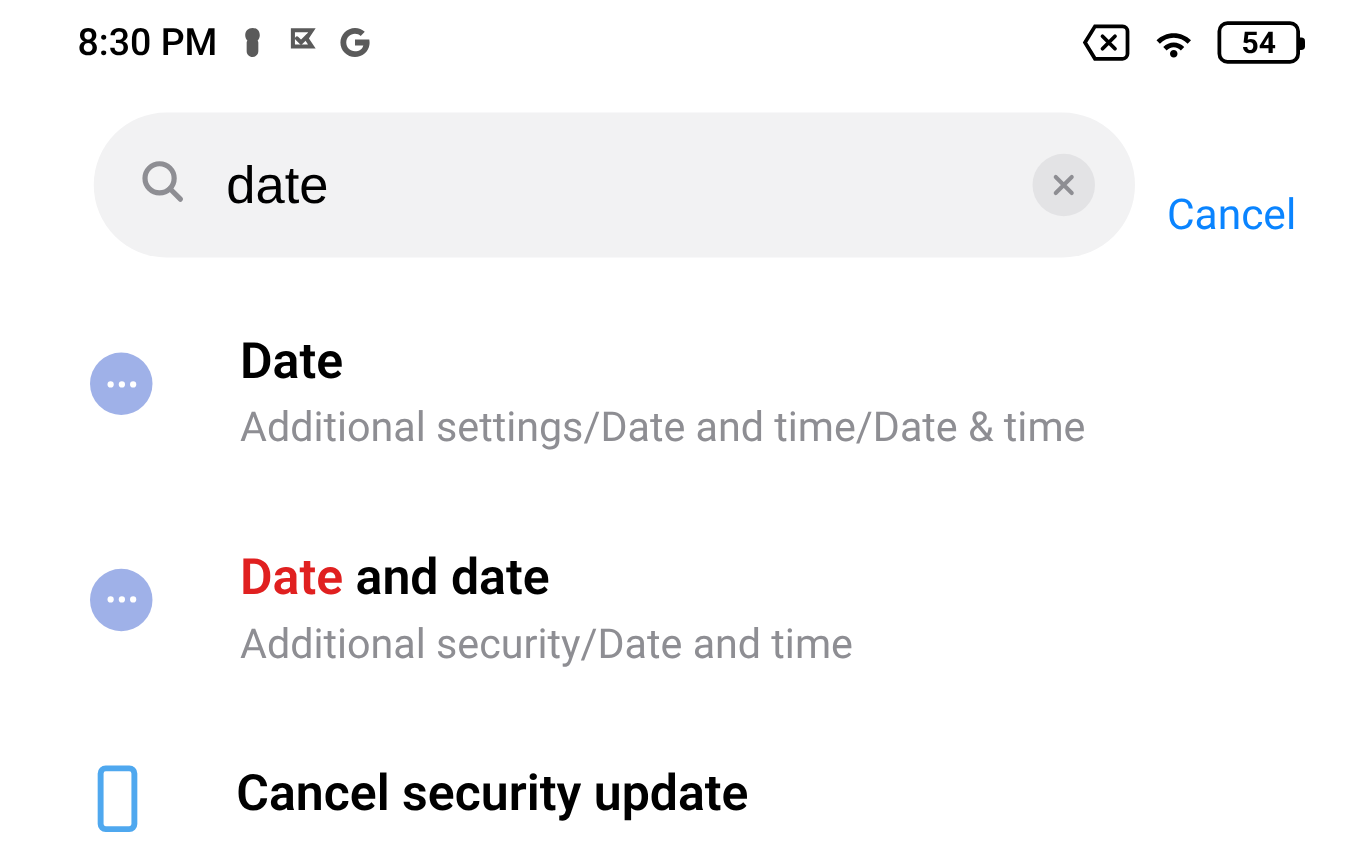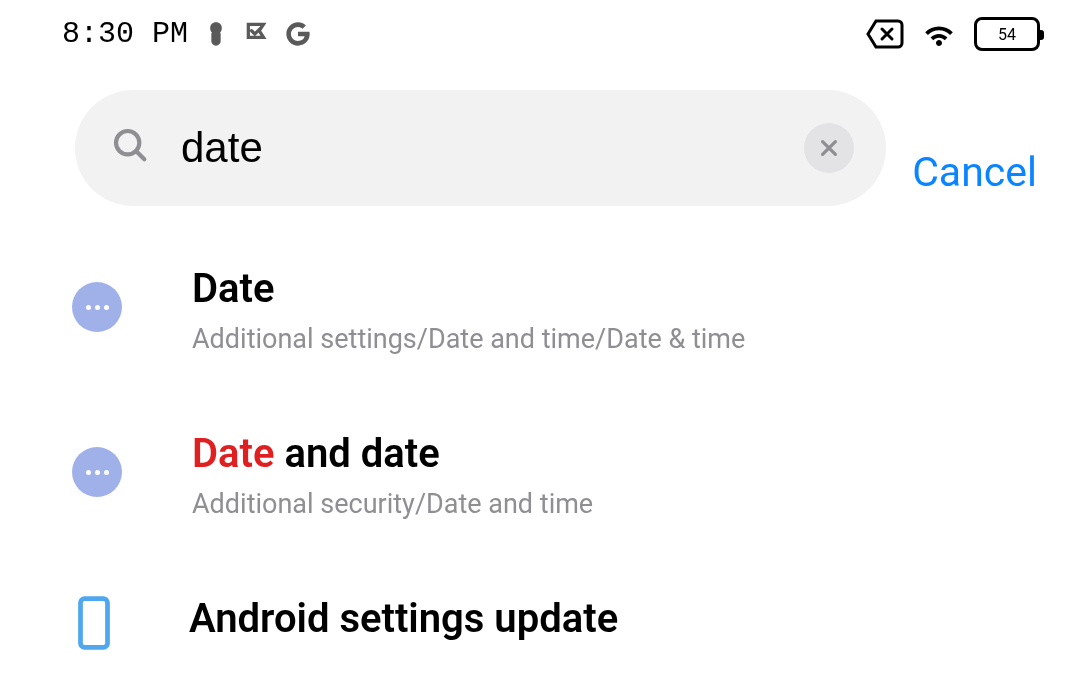--- a/index.html
+++ b/index.html
@@ -18,21 +18,20 @@
       display: flex;
       justify-content: space-between;
       align-items: center;
       padding: 18px 40px 10px 62px;
       height: 60px;
     }
     .status-left {
       display: flex;
       align-items: center;
       gap: 14px;
-      font-family: Liberation Mono, monospace;
     }
     .status-time {
       font-size: 30px;
       font-weight: 500;
       color: #000;
     }
     .status-icon {
       color: #5a5a5a;
       display: inline-flex;
     }
@@ -42,22 +41,22 @@
       gap: 16px;
     }
     .battery-box {
       border: 3px solid #000;
       border-radius: 8px;
       width: 66px;
       height: 34px;
       display: flex;
       align-items: center;
       justify-content: center;
-      font-size: 16px;
-      font-weight: 400;
+      font-size: 24px;
+      font-weight: 700;
       position: relative;
     }
     .battery-box::after {
       content: '';
       position: absolute;
       right: -7px;
       top: 10px;
       width: 4px;
       height: 10px;
       background: #000;
@@ -100,21 +99,21 @@
       background: #e3e3e5;
       display: flex;
       align-items: center;
       justify-content: center;
       cursor: pointer;
     }
     .clear-button svg {
       color: #8e8e93;
     }
     .cancel-link {
-      font-size: 41px;
+      font-size: 34px;
       color: #0a84ff;
       cursor: pointer;
       padding-right: 8px;
       margin-top: 48px;
     }
     .results {
       padding: 58px 40px 0 72px;
     }
     .result-item {
       display: flex;
@@ -154,21 +153,21 @@
       font-size: 40px;
       font-weight: 600;
       color: #000;
       margin-bottom: 8px;
       line-height: 1.25;
     }
     .result-title .highlight {
       color: #e02020;
     }
     .result-path {
-      font-size: 27px;
+      font-size: 33px;
       color: #8e8e93;
       line-height: 1.3;
     }
     @keyframes blink {
       0%, 50% { opacity: 1; }
       51%, 100% { opacity: 0; }
     }
   </style>
 </head>
 <body>
@@ -255,17 +254,17 @@
     </div>
   </div>
 
   <div class="result-item" style="margin-bottom:0;">
     <div class="result-icon result-icon-phone">
       <svg width="34" height="54" viewBox="0 0 24 40" fill="none" stroke="#4fa8ef" stroke-width="3.5">
         <rect x="2" y="2" width="20" height="36" rx="3"></rect>
       </svg>
     </div>
     <div class="result-content">
-      <div class="result-title"><span>Android settings update</span></div>
+      <div class="result-title"><span>Cancel security update</span></div>
     </div>
   </div>
 
 </div>
 
 </body></html>

